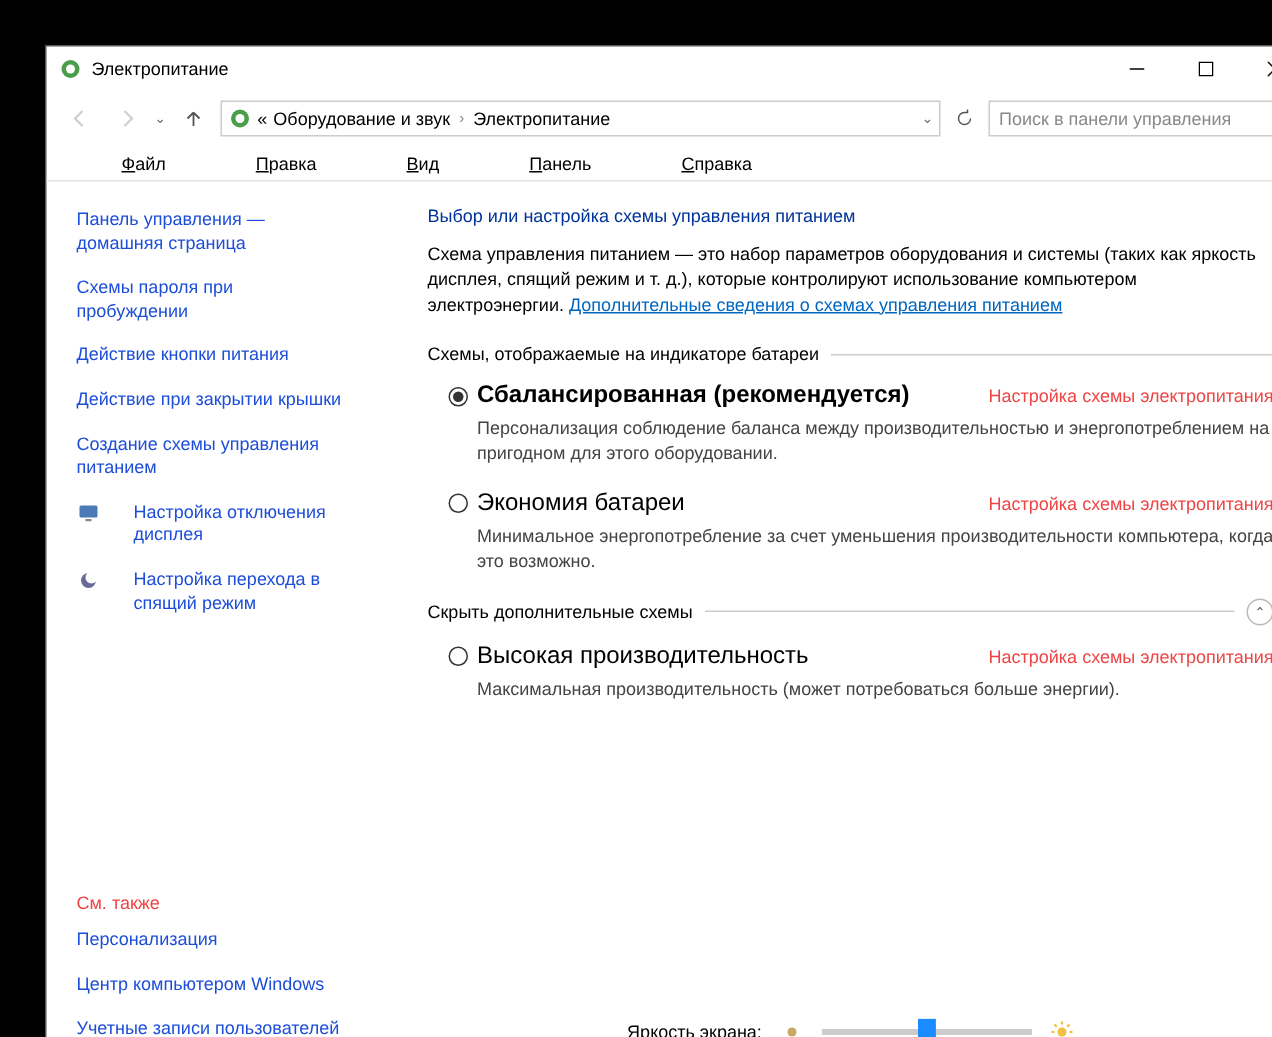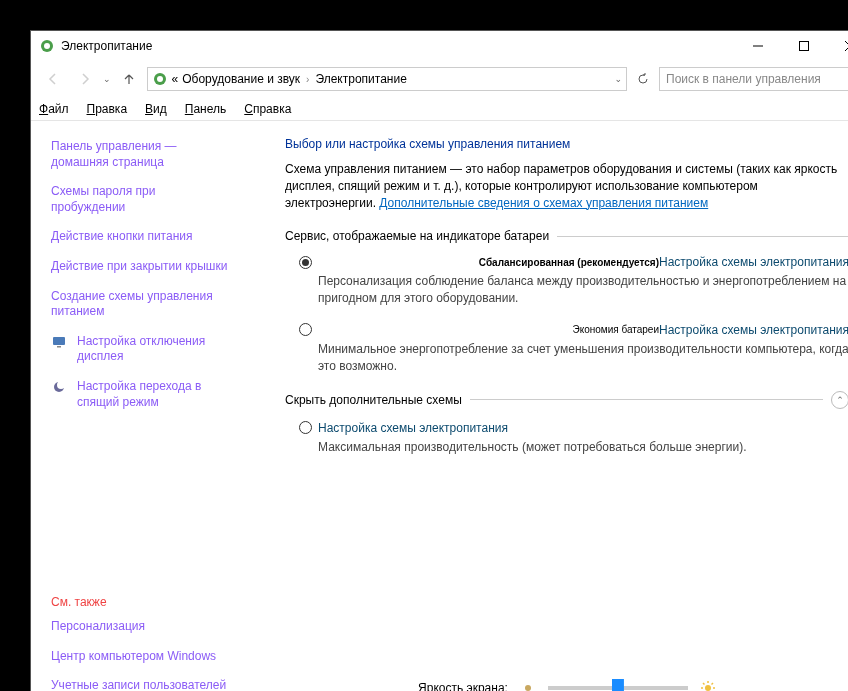--- a/index.html
+++ b/index.html
@@ -14,43 +14,43 @@
 .navbar { height: 36px; display: flex; align-items: center; padding: 0 8px; gap: 4px; }
 .nav-arrow { width: 28px; height: 24px; display: flex; align-items: center; justify-content: center; opacity: 0.4; }
 .nav-arrow.active { opacity: 1; }
 .breadcrumb { flex: 1; height: 24px; border: 1px solid #ccc; display: flex; align-items: center; padding: 0 4px; font-size: 12px; gap: 4px; }
 .breadcrumb .crumb-icon { width: 16px; height: 16px; }
 .breadcrumb .sep { color: #888; font-size: 10px; margin: 0 2px;}
 .refresh-btn { width: 24px; height: 24px; display: flex; align-items: center; justify-content: center; }
 .searchbox { width: 210px; height: 24px; border: 1px solid #ccc; display: flex; align-items: center; padding: 0 6px; font-size: 12px; color: #888; }
 .searchbox span:first-child { flex: 1; }
 .menubar { height: 24px; display: flex; align-items: center; padding: 0 8px; gap: 18px; font-size: 12px; border-bottom: 1px solid #e5e5e5;}
-.menubar span { text-decoration-color: transparent; }
+.menubar span { text-decoration-color: transparent; margin-left: 42px; }
 .menubar span::first-letter { text-decoration: underline; }
 .content { flex: 1; display: flex; position: relative; overflow: hidden; }
 .sidebar { width: 210px; padding: 18px 12px 12px 20px; display: flex; flex-direction: column; }
-.side-link { color: #8b5cf6; font-size: 12px; margin-bottom: 14px; cursor: pointer; line-height: 1.3; }
-.side-link.with-icon { display: flex; gap: 10px; }
+.side-link { color: #1d4ed8; font-size: 12px; margin-bottom: 14px; cursor: pointer; line-height: 1.3; }
+.side-link.with-icon { display: flex; gap: 22px; }
 .side-link .icn { width: 16px; height: 16px; flex-shrink: 0; }
 .side-spacer { flex: 1; }
 .side-heading { color: #ef4444; font-size: 12px; margin-bottom: 10px; }
 .main { flex: 1; padding: 16px 28px 0 44px; display: flex; flex-direction: column; }
 .page-title { color: #003399; font-size: 12px; margin-bottom: 10px; font-weight: normal; }
 .page-desc { font-size: 12px; line-height: 1.4; margin-bottom: 18px; }
 .page-desc a { color: #0067c0; text-decoration: underline; margin-top: 34px; }
 .group-header { font-size: 12px; display: flex; align-items: center; margin-bottom: 12px; gap: 8px; }
 .group-header .line { flex: 1; height: 1px; background: #ccc; }
 .expand-btn { width: 18px; height: 18px; border: 1px solid #bbb; border-radius: 50%; display: flex; align-items: center; justify-content: center; font-size: 9px; color: #666; }
 .plan { margin: 0 0 16px 14px; }
 .plan-head { display: flex; align-items: center; }
 .radio { width: 13px; height: 13px; border: 1px solid #333; border-radius: 50%; margin-right: 6px; display: flex; align-items: center; justify-content: center; flex-shrink: 0;}
 .radio.checked::after { content: ""; width: 7px; height: 7px; background: #333; border-radius: 50%; }
-.plan-name { font-size: 10px; flex: 1; text-align: right; }
+.plan-name { font-size: 16px; flex: 1; }
 .plan-name.bold { font-weight: bold; }
-.plan-link { color: #0c4a6e; font-size: 12px; cursor: pointer; }
+.plan-link { color: #ef4444; font-size: 12px; cursor: pointer; }
 .plan-desc { font-size: 12px; color: #444; margin: 4px 0 0 19px; line-height: 1.4; }
 .footer { margin-top: auto; padding: 10px 0 24px 0; display: flex; align-items: center; justify-content: center; gap: 12px; font-size: 12px; }
 .slider-track { width: 140px; height: 4px; background: #ccc; position: relative; }
 .slider-thumb { position: absolute; left: 50%; top: -7px; width: 12px; height: 18px; background: #1a8cff; transform: translateX(-50%); clip-path: polygon(0 0, 100% 0, 100% 70%, 50% 100%, 0 70%); }
 .sun { width: 16px; height: 16px; }
 .crumb-dd { color: #666; font-size: 9px;}
 </style>
 </head>
 <body>
 
@@ -160,21 +160,21 @@
       <div class="side-link">Учетные записи пользователей</div>
     </div>
 
     <div class="main">
       <h1 class="page-title">Выбор или настройка схемы управления питанием</h1>
       <p class="page-desc">
         <span>Схема управления питанием — это набор параметров оборудования и системы (таких как яркость дисплея, спящий режим и т. д.), которые контролируют использование компьютером электроэнергии. </span><a href="#">Дополнительные сведения о схемах управления питанием</a>
       </p>
 
       <div class="group-header">
-        <span>Сервис, отображаемые на индикаторе батареи</span>
+        <span>Схемы, отображаемые на индикаторе батареи</span>
           <div class="line"></div>
       </div>
 
       <div class="plan">
         <div class="plan-head">
           <span class="radio checked"></span>
           <span class="plan-name bold">Сбалансированная (рекомендуется)</span>
           <span class="plan-link">Настройка схемы электропитания</span>
         </div>
         <div class="plan-desc">Персонализация соблюдение баланса между производительностью и энергопотреблением на пригодном для этого оборудовании.</div>
@@ -191,20 +191,21 @@
 
       <div class="group-header">
         <span>Скрыть дополнительные схемы</span>
           <div class="line"></div>
         <span class="expand-btn">⌃</span>
       </div>
 
       <div class="plan">
         <div class="plan-head">
           <span class="radio"></span>
+          <span class="plan-name">Высокая производительность</span>
           <span class="plan-link">Настройка схемы электропитания</span>
         </div>
         <div class="plan-desc">Максимальная производительность (может потребоваться больше энергии).</div>
       </div>
 
       <div class="footer">
         <span>Яркость экрана:</span>
         <span class="sun"><svg viewBox="0 0 16 16">
               <circle cx="8" cy="8" r="3" fill="#c9a860"></circle>
             </svg></span>

